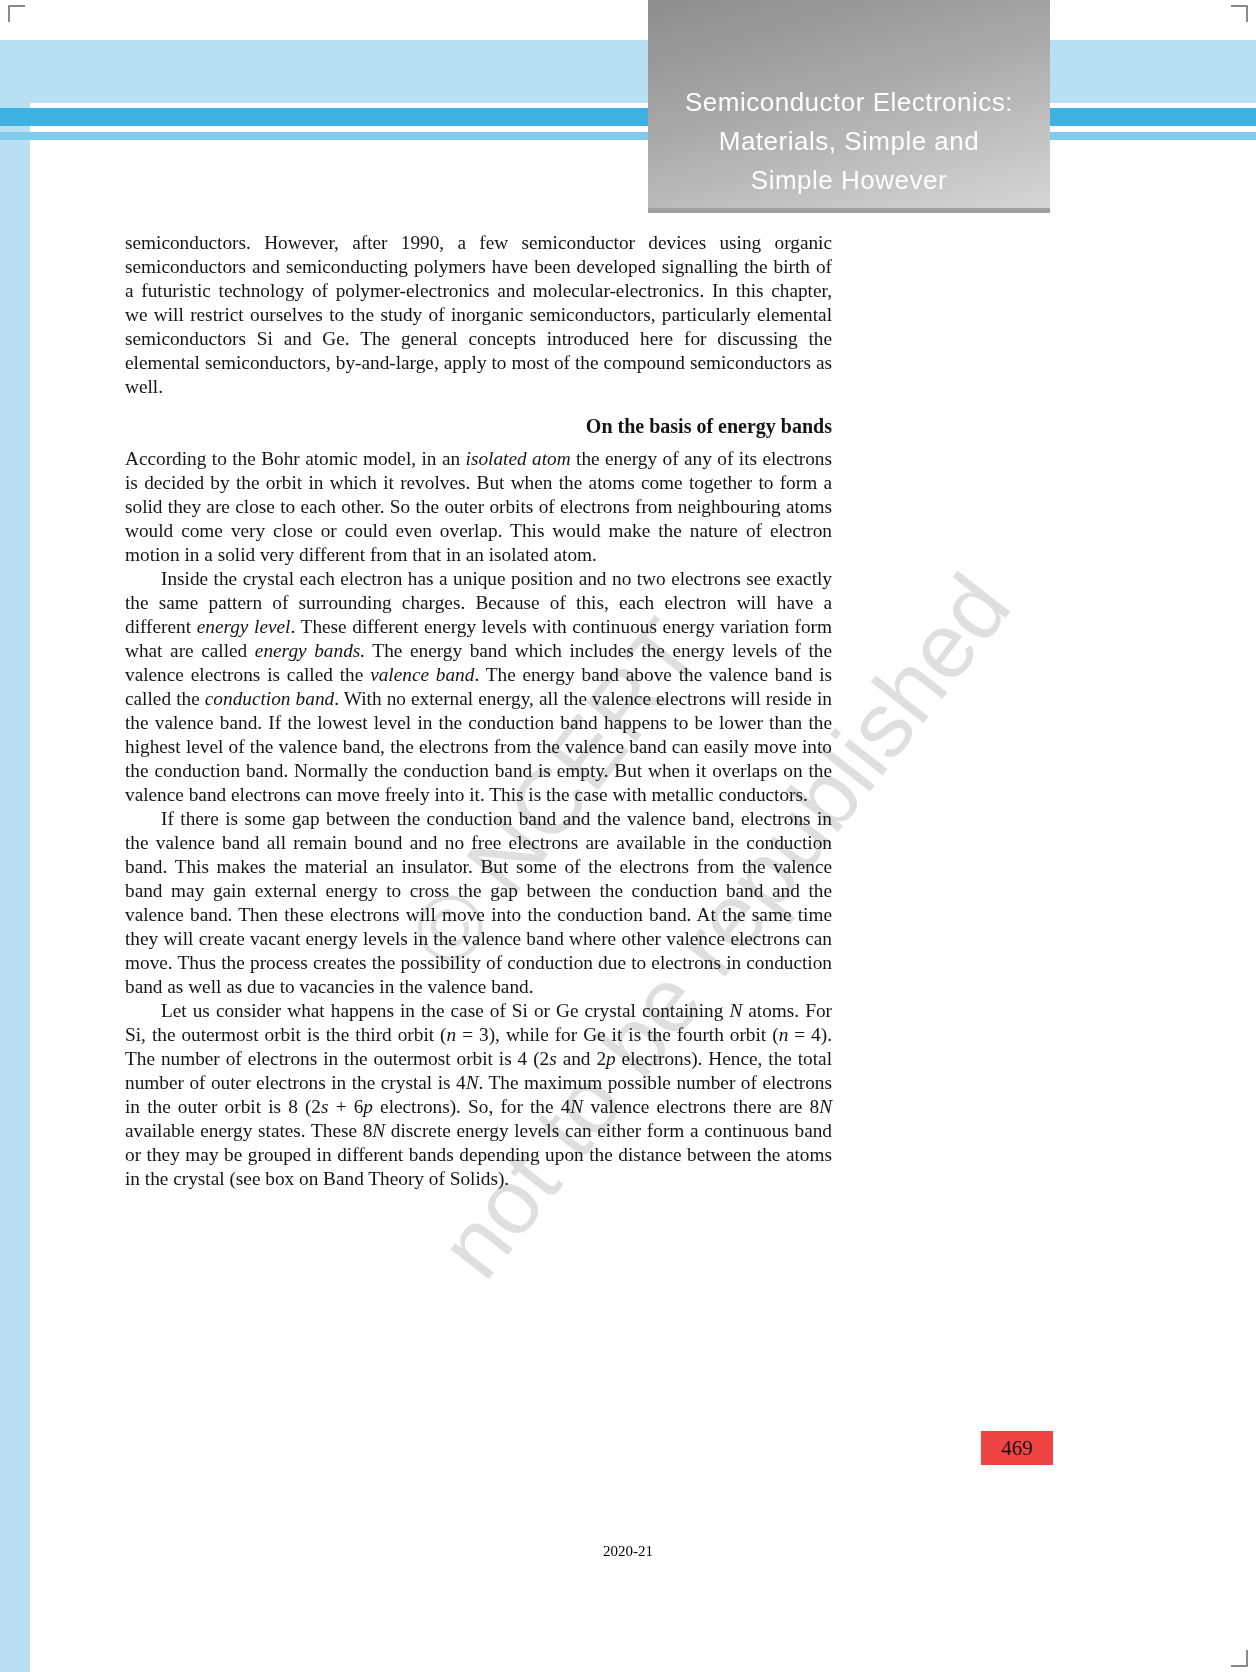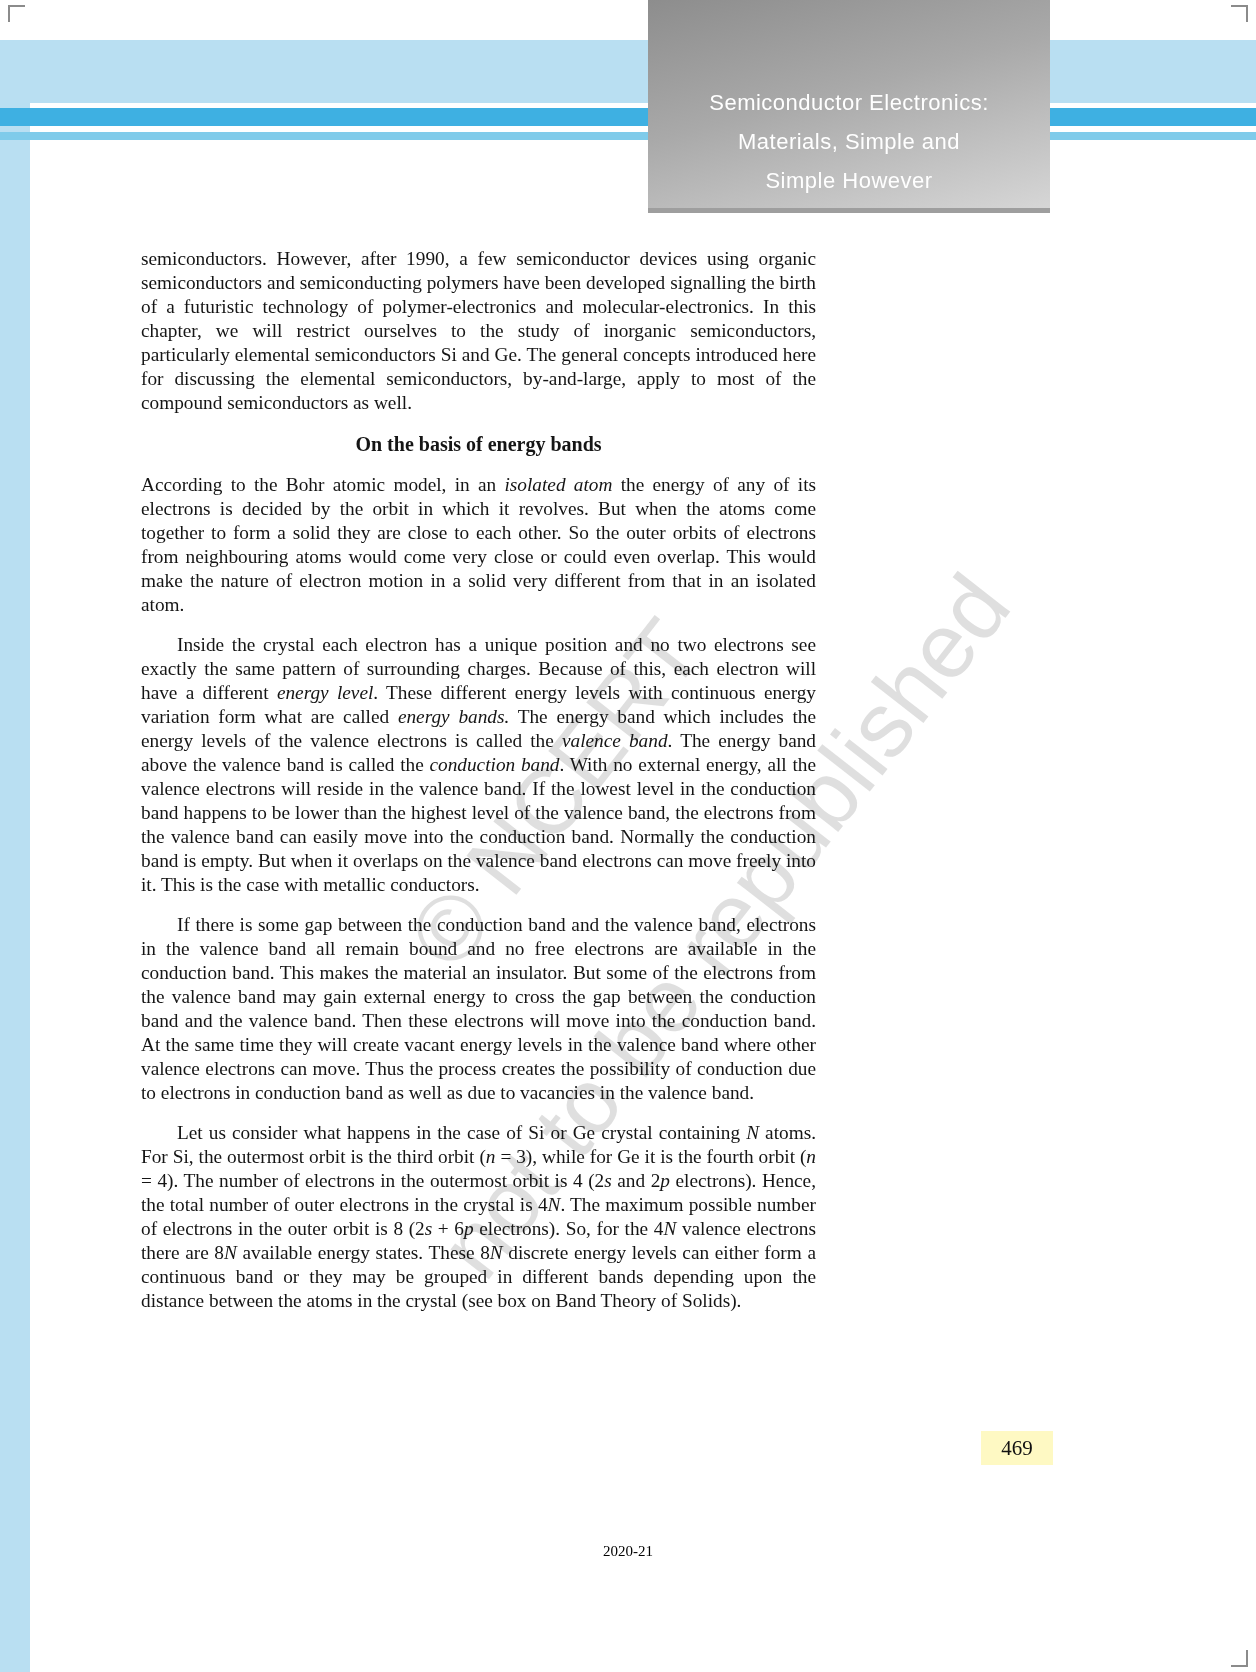--- a/index.html
+++ b/index.html
@@ -28,21 +28,21 @@
   
   .chapter-box {
     position: absolute; left: 648px; top: 0; width: 402px; height: 213px;
     background: linear-gradient(165deg, #8d8d8d 0%, #a9a9a9 45%, #d6d6d6 100%);
     border-bottom: 5px solid #9e9e9e;
     display: flex; flex-direction: column; justify-content: flex-end; align-items: center;
     padding-bottom: 8px; box-sizing: border-box;
   }
   .chapter-box .line {
     font-family: "Liberation Sans", sans-serif;
-    font-size: 22px; line-height: 39px; color: #ffffff;
+    font-size: 26px; line-height: 39px; color: #ffffff;
     text-align: center; white-space: nowrap; letter-spacing: 0.5px;
   }
 
   
   .watermark {
     position: absolute; left: 130px; top: 500px; width: 1020px; height: 720px;
     display: flex; flex-direction: column; justify-content: center; align-items: center;
     gap: 110px;
     transform: rotate(-52deg);
     pointer-events: none;
@@ -52,28 +52,28 @@
     font-size: 92px; color: rgba(150,150,150,0.30);
     white-space: nowrap;
   }
 
   
   .article {
     position: absolute; left: 125px; top: 231px; width: 707px;
     font-size: 19.3px; line-height: 24px; color: #151515;
     text-align: justify;
   }
-  .article p { margin: 16px; }
+  .article p { margin: 0; }
   .article p.indent { text-indent: 36px; }
-  .article h3 { font-size: 20px; line-height: 26px; margin: 14px 0 8px 0; font-weight: bold; text-align: center; }
+  .article h3 { font-size: 20px; line-height: 26px; margin: 14px 0 8px 0; font-weight: bold; text-align: right; }
 
   
   .pagenum {
     position: absolute; left: 981px; top: 1431px; width: 72px; height: 34px;
-    background: #fef9c3; display: flex; align-items: center; justify-content: center;
+    background: #ef4444; display: flex; align-items: center; justify-content: center;
     font-size: 21px; color: #111111;
   }
 
   
   .footer {
     position: absolute; left: 0; right: 0; top: 1543px;
     text-align: center; font-size: 15px; color: #000000;
   }
 </style>
 </head>

